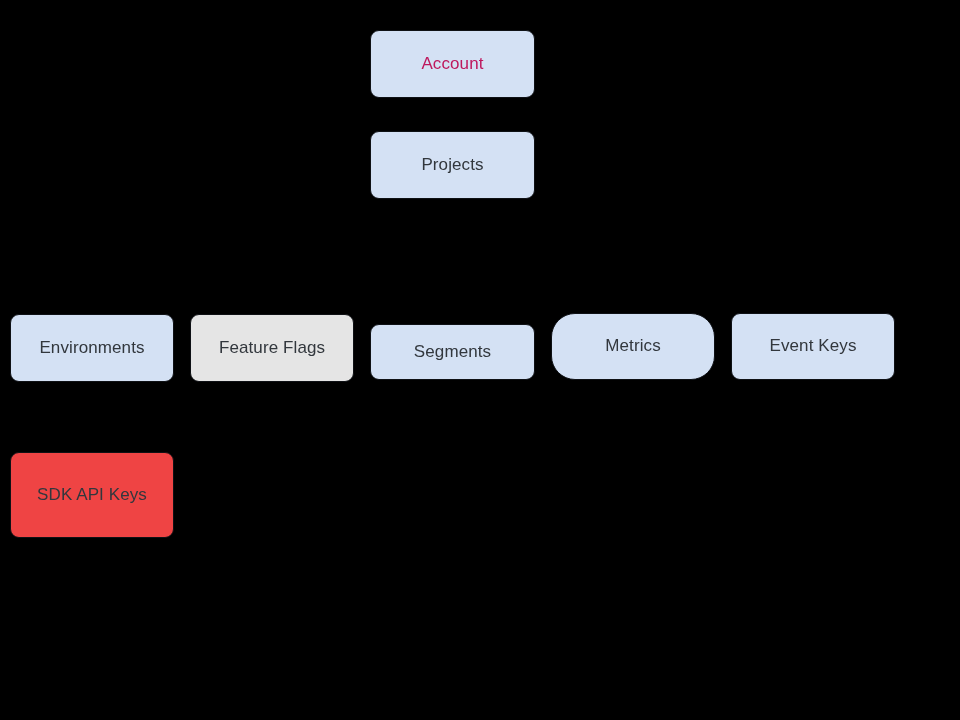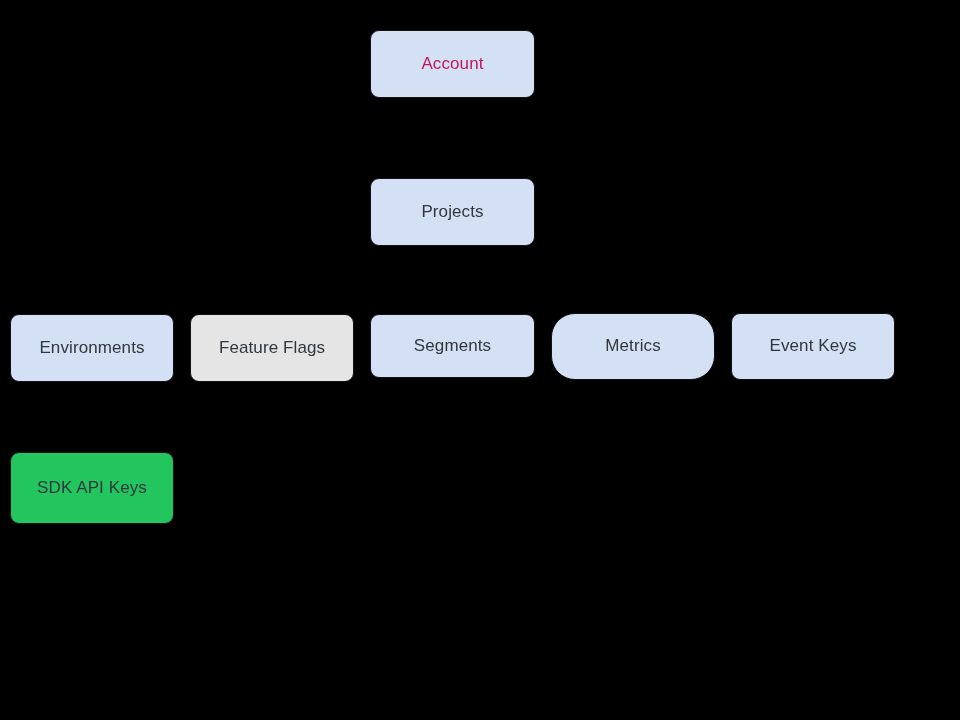--- a/index.html
+++ b/index.html
@@ -44,34 +44,34 @@
     white-space: nowrap;
   }
 </style>
 </head>
 <body>
 
 <div id="canvas" style="background: rgb(0, 0, 0);">
     <div class="node" style="left: 370px; top: 30px; width: 165px; height: 68px; background: rgb(212, 225, 244); border-color: rgb(15, 17, 21); color: #be185d;">
       <span class="node-label">Account</span>
     </div>
-    <div class="node" style="left: 370px; top: 131px; width: 165px; height: 68px; background: rgb(212, 225, 244); border-color: rgb(15, 17, 21); color: rgb(50, 55, 61); margin-top: 47px;">
+    <div class="node" style="left: 370px; top: 131px; width: 165px; height: 68px; background: rgb(212, 225, 244); border-color: rgb(15, 17, 21); color: rgb(50, 55, 61);">
       <span class="node-label">Projects</span>
     </div>
     <div class="node" style="left: 10px; top: 314px; width: 164px; height: 68px; background: rgb(212, 225, 244); border-color: rgb(15, 17, 21); color: rgb(50, 55, 61);">
       <span class="node-label">Environments</span>
     </div>
     <div class="node" style="left: 190px; top: 314px; width: 164px; height: 68px; background: #e5e5e5; border-color: rgb(15, 17, 21); color: rgb(50, 55, 61);">
       <span class="node-label">Feature Flags</span>
     </div>
-    <div class="node" style="left: 370px; top: 314px; width: 165px; height: 64px; background: rgb(212, 225, 244); border-color: rgb(15, 17, 21); color: rgb(50, 55, 61);">
+    <div class="node" style="left: 370px; top: 324px; width: 165px; height: 56px; background: rgb(212, 225, 244); border-color: rgb(15, 17, 21); color: rgb(50, 55, 61);">
       <span class="node-label">Segments</span>
     </div>
     <div class="node" style="left: 551px; top: 313px; width: 164px; height: 67px; background: rgb(212, 225, 244); border-color: rgb(15, 17, 21); color: rgb(50, 55, 61); border-radius: 24px;">
       <span class="node-label">Metrics</span>
     </div>
     <div class="node" style="left: 731px; top: 313px; width: 164px; height: 67px; background: rgb(212, 225, 244); border-color: rgb(15, 17, 21); color: rgb(50, 55, 61);">
       <span class="node-label">Event Keys</span>
     </div>
-    <div class="node" style="left: 10px; top: 452px; width: 164px; height: 72px; background: #22c55e; border-color: rgb(15, 17, 21); color: rgb(50, 55, 61); justify-content: center;">
+    <div class="node" style="left: 10px; top: 452px; width: 164px; height: 86px; background: #ef4444; border-color: rgb(15, 17, 21); color: rgb(50, 55, 61); justify-content: center;">
       <span class="node-label">SDK API Keys</span>
     </div>
   </div>
 
 </body></html>

